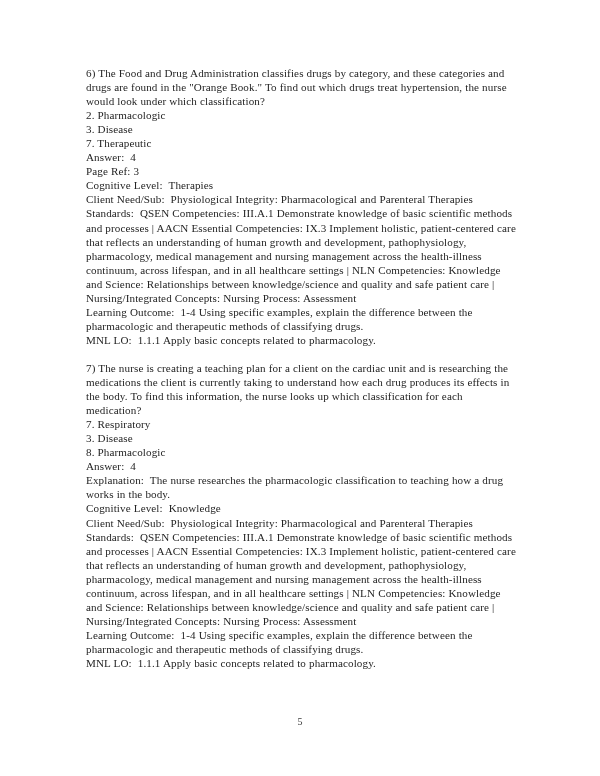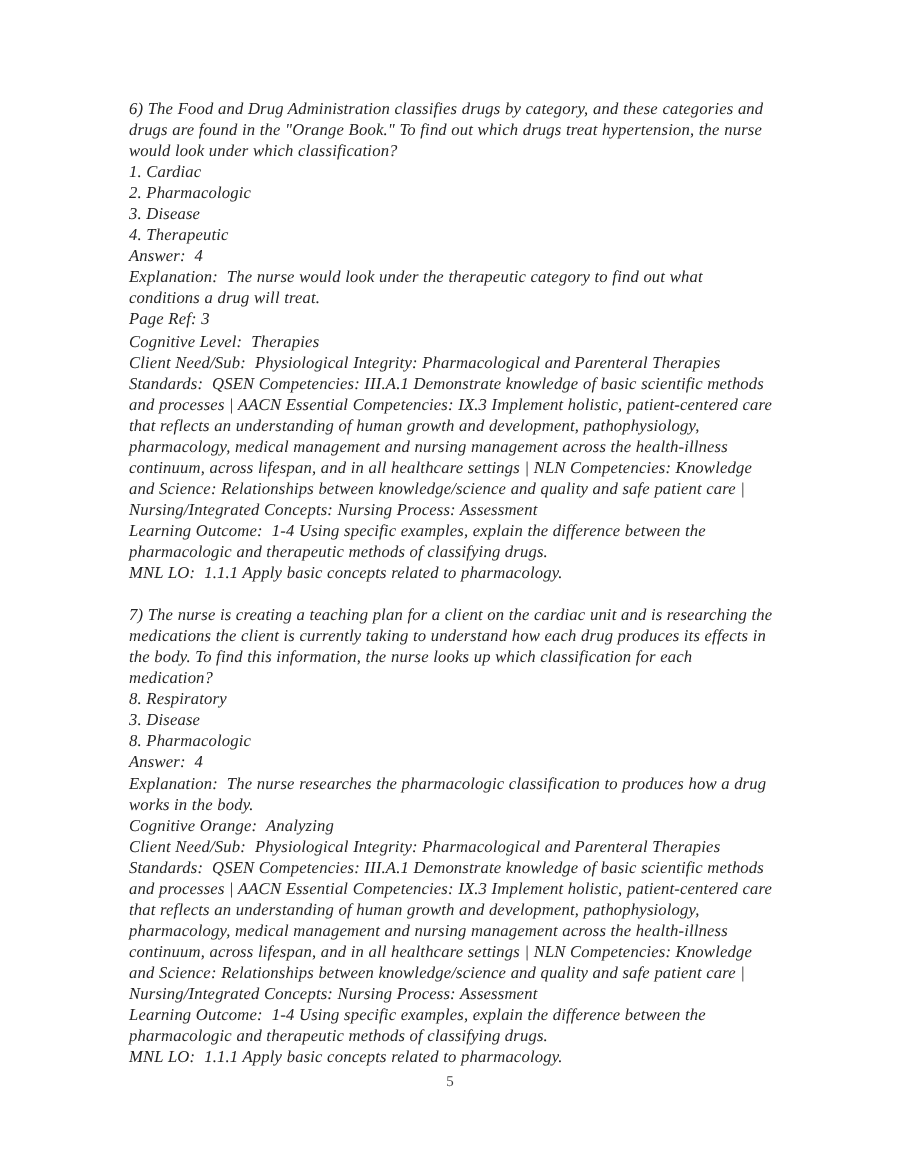--- a/index.html
+++ b/index.html
@@ -29,21 +29,20 @@
     width: 430px;
   }
   .line {
     font-size: 11.1px;
     line-height: 14.05px;
     letter-spacing: 0.01em;
     text-align: left;
     white-space: pre-wrap;
     word-spacing: 0.01em;
     color: #242424;
-    font-style: italic;
   }
   .para {
     margin: 0;
     padding: 0;
   }
   .block {
     margin: 0 0 0 0;
   }
   .spacer {
     height: 14.05px;
@@ -61,44 +60,42 @@
   }
 </style>
 </head>
 <body>
 
 <div class="page">
   <div class="content">
 
     <div class="block">
       <p class="line para">6) The Food and Drug Administration classifies drugs by category, and these categories and drugs are found in the "Orange Book." To find out which drugs treat hypertension, the nurse would look under which classification?</p>
-      <p class="line para">1. Cardiac</p>
       <p class="line para">2. Pharmacologic</p>
       <p class="line para">3. Disease</p>
-      <p class="line para">4. Therapeutic</p>
+      <p class="line para">7. Therapeutic</p>
       <p class="line para">Answer:  4</p>
-      <p class="line para">Explanation:  The nurse would look under the therapeutic category to find out what conditions a drug will treat.</p>
       <p class="line para">Page Ref: 3</p>
       <p class="line para">Cognitive Level:  Therapies</p>
       <p class="line para">Client Need/Sub:  Physiological Integrity: Pharmacological and Parenteral Therapies</p>
       <p class="line para">Standards:  QSEN Competencies: III.A.1 Demonstrate knowledge of basic scientific methods and processes | AACN Essential Competencies: IX.3 Implement holistic, patient-centered care that reflects an understanding of human growth and development, pathophysiology, pharmacology, medical management and nursing management across the health-illness continuum, across lifespan, and in all healthcare settings | NLN Competencies: Knowledge and Science: Relationships between knowledge/science and quality and safe patient care | Nursing/Integrated Concepts: Nursing Process: Assessment</p>
       <p class="line para">Learning Outcome:  1-4 Using specific examples, explain the difference between the pharmacologic and therapeutic methods of classifying drugs.</p>
       <p class="line para">MNL LO:  1.1.1 Apply basic concepts related to pharmacology.</p>
     </div>
 
     <div class="spacer"></div>
 
     <div class="block">
       <p class="line para">7) The nurse is creating a teaching plan for a client on the cardiac unit and is researching the medications the client is currently taking to understand how each drug produces its effects in the body. To find this information, the nurse looks up which classification for each medication?</p>
-      <p class="line para">8. Respiratory</p>
+      <p class="line para">7. Respiratory</p>
       <p class="line para">3. Disease</p>
       <p class="line para">8. Pharmacologic</p>
       <p class="line para">Answer:  4</p>
-      <p class="line para">Explanation:  The nurse researches the pharmacologic classification to produces how a drug works in the body.</p>
-      <p class="line para">Cognitive Orange:  Analyzing</p>
+      <p class="line para">Explanation:  The nurse researches the pharmacologic classification to teaching how a drug works in the body.</p>
+      <p class="line para">Cognitive Level:  Knowledge</p>
       <p class="line para">Client Need/Sub:  Physiological Integrity: Pharmacological and Parenteral Therapies</p>
       <p class="line para">Standards:  QSEN Competencies: III.A.1 Demonstrate knowledge of basic scientific methods and processes | AACN Essential Competencies: IX.3 Implement holistic, patient-centered care that reflects an understanding of human growth and development, pathophysiology, pharmacology, medical management and nursing management across the health-illness continuum, across lifespan, and in all healthcare settings | NLN Competencies: Knowledge and Science: Relationships between knowledge/science and quality and safe patient care | Nursing/Integrated Concepts: Nursing Process: Assessment</p>
       <p class="line para">Learning Outcome:  1-4 Using specific examples, explain the difference between the pharmacologic and therapeutic methods of classifying drugs.</p>
       <p class="line para">MNL LO:  1.1.1 Apply basic concepts related to pharmacology.</p>
     </div>
 
   </div>
 
   <div class="page-number">5</div>
 </div>

